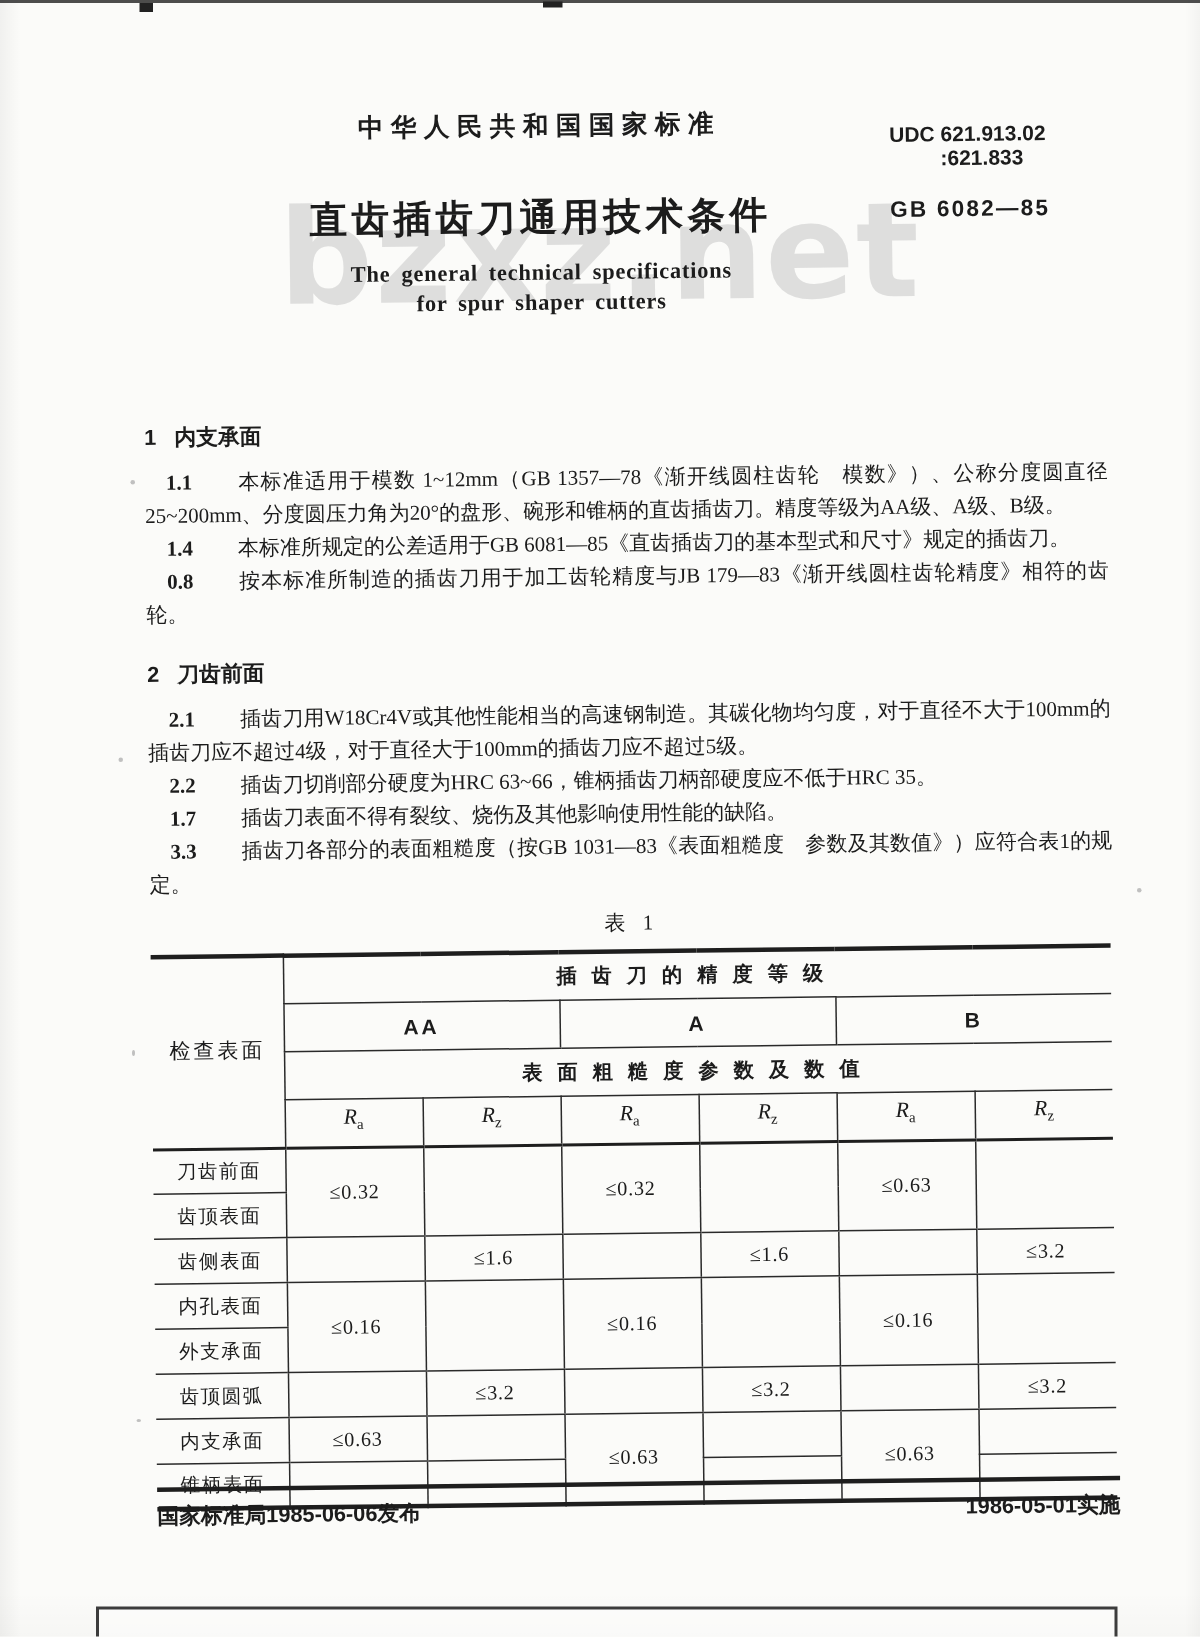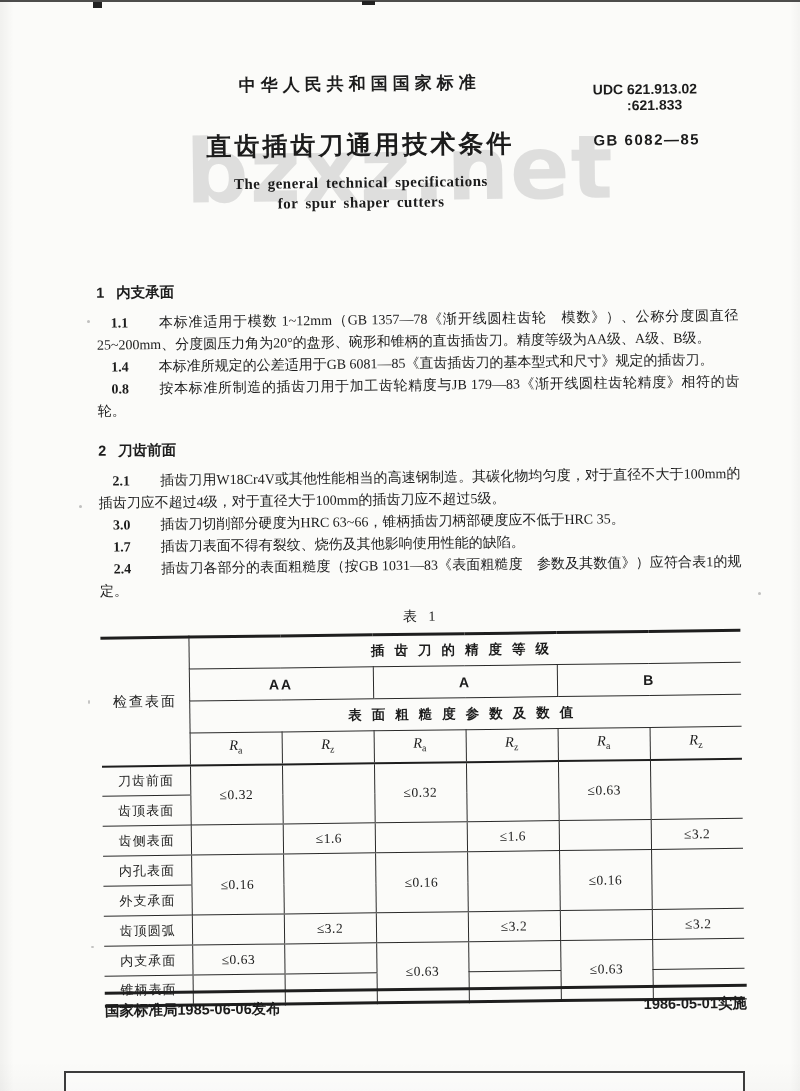--- a/index.html
+++ b/index.html
@@ -107,23 +107,23 @@
 
     <div class="sec-h"><span class="snum">1</span><span>内支承面</span></div>
 
     <p class="clause"><span class="cnum">1.1</span><span>本标准适用于模数 1~12mm（GB 1357—78《渐开线圆柱齿轮　模数》）、公称分度圆直径25~200mm、分度圆压力角为20°的盘形、碗形和锥柄的直齿插齿刀。精度等级为AA级、A级、B级。</span></p>
     <p class="clause"><span class="cnum">1.4</span><span>本标准所规定的公差适用于GB 6081—85《直齿插齿刀的基本型式和尺寸》规定的插齿刀。</span></p>
     <p class="clause"><span class="cnum">0.8</span><span>按本标准所制造的插齿刀用于加工齿轮精度与JB 179—83《渐开线圆柱齿轮精度》相符的齿轮。</span></p>
 
     <div class="sec-h sec2"><span class="snum">2</span><span>刀齿前面</span></div>
 
     <p class="clause"><span class="cnum">2.1</span><span>插齿刀用W18Cr4V或其他性能相当的高速钢制造。其碳化物均匀度，对于直径不大于100mm的插齿刀应不超过4级，对于直径大于100mm的插齿刀应不超过5级。</span></p>
-    <p class="clause"><span class="cnum">3.0</span><span>插齿刀切削部分硬度为HRC 63~66，锥柄插齿刀柄部硬度应不低于HRC 35。</span></p>
+    <p class="clause"><span class="cnum">2.2</span><span>插齿刀切削部分硬度为HRC 63~66，锥柄插齿刀柄部硬度应不低于HRC 35。</span></p>
     <p class="clause"><span class="cnum">1.7</span><span>插齿刀表面不得有裂纹、烧伤及其他影响使用性能的缺陷。</span></p>
-    <p class="clause"><span class="cnum">2.4</span><span>插齿刀各部分的表面粗糙度（按GB 1031—83《表面粗糙度　参数及其数值》）应符合表1的规定。</span></p>
+    <p class="clause"><span class="cnum">3.3</span><span>插齿刀各部分的表面粗糙度（按GB 1031—83《表面粗糙度　参数及其数值》）应符合表1的规定。</span></p>
 
     <div class="tcaption">表 1</div>
 
     <table class="t1">
       <colgroup>
         <col style="width:88px">
           <col style="width:92px">
           <col style="width:92px">
         <col style="width:92px">
           <col style="width:92px">

